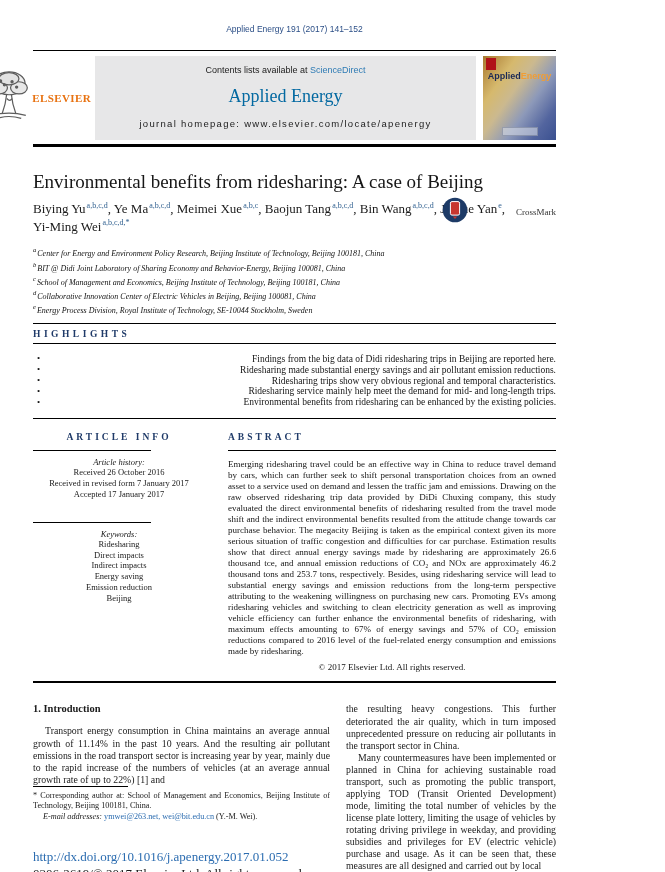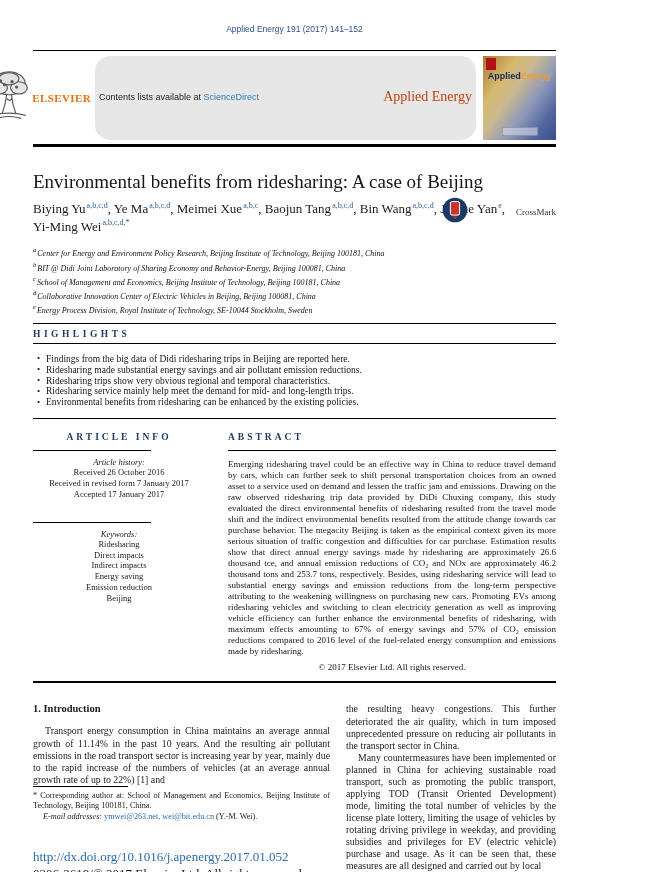--- a/index.html
+++ b/index.html
@@ -11,25 +11,25 @@
               font-size:8.5px; color:#2c4f87; }
   .rule { border-top:1px solid #000; }
   .rule.thick { border-top:3px solid #000; }
   .rule.med { border-top:2px solid #000; }
 
   .top-rule { margin-top:16px; }
 
   .header-band { display:flex; margin-top:5px; height:84px; }
   .elsevier { width:58px; display:flex; flex-direction:row; align-items:center; justify-content:flex-end; padding-bottom:1px; }
   .els-text { font-size:11px; font-weight:bold; color:#e87211; letter-spacing:0.4px; margin-top:1px; }
-  .masthead { flex:1; background:#e7e7e8; margin-left:4px; display:flex; flex-direction:row;
-              align-items:center; justify-content:space-between; padding:9px 4px 11px 4px;border-radius:15px; }
+  .masthead { flex:1; background:#e7e7e8; margin-left:4px; display:flex; flex-direction:column;
+              align-items:center; justify-content:space-between; padding:9px 4px 11px 4px; }
   .contents-line { font-family:"Liberation Sans", sans-serif; font-size:9px; color:#222; }
   .sciencedirect { color:#2e7bb4; }
-  .journal-title { font-size:14px; color:#c2410c; }
+  .journal-title { font-size:18px; color:#0369a1; }
   .homepage-line { font-family:"Liberation Sans", sans-serif; font-size:9.5px; letter-spacing:1.3px; color:#222; }
   .cover { width:73px; margin-left:7px; position:relative;
            background:linear-gradient(125deg,#a8782f 0%,#d6b96d 26%,#cbb98f 42%,#8d99b9 62%,#53659f 82%,#3a5090 100%); }
   .cover-redbox { position:absolute; left:3px; top:2px; width:10px; height:12px; background:#b01218; }
   .cover-title { position:absolute; top:15px; left:0; right:0; text-align:center;
                  font-family:"Liberation Sans", sans-serif; font-size:9px; font-weight:bold; }
   .cover-title .c1 { color:#1b2a55; }
   .cover-title .c2 { color:#f09d35; }
   .cover-strip { position:absolute; bottom:4px; left:50%; transform:translateX(-50%);
                  width:36px; height:9px; background:rgba(214,219,228,0.6); border:1px solid rgba(70,80,110,0.35); }
@@ -39,21 +39,21 @@
   .article-title { margin-top:24px; font-size:19px; font-weight:normal; color:#161616; }
   .crossmark { position:absolute; right:0; top:26px; display:flex; align-items:center;gap:44px; }
   .crossmark-label { font-size:9px; color:#333; margin-left:4px; }
   .authors { margin-top:8px; font-size:13px; line-height:1.3; padding-right:48px; }
   .authors sup { font-size:8px; color:#2f5f8f; margin-left:1px; }
   .affiliations { margin-top:10px; font-style:italic; font-size:8px; line-height:1.43; color:#111; }
   .affiliations sup { font-size:6.5px; margin-right:1px; }
 
   .pre-hl-rule { margin-top:7px; }
   .section-banner { margin:5px 0 4px 0; font-size:9.5px; font-weight:bold; color:#1f3a68; letter-spacing:3.5px; }
-  .highlights { list-style:none; padding:10px 0 10px 4px; }
+  .highlights { list-style:none; padding:10px 0 10px 4px;text-align:right; }
   .highlights li { position:relative; padding-left:9px; font-size:9.5px; line-height:1.14; color:#151515; }
   .highlights li::before { content:"•"; position:absolute; left:0; top:-0.5px; font-size:9px; }
 
   .info-abs { display:flex; padding-top:13px; }
   .info-col { width:172px; margin-right:23px; flex-shrink:0;text-align:center; }
   .abs-col { flex:1; }
   .sec-head { font-size:9.5px; font-weight:bold; color:#1f3a68; letter-spacing:3px; }
   .short-rule { width:118px; border-top:1px solid #000; margin-top:8px; }
   .abs-rule { border-top:1px solid #000; margin-top:8px; }
   .info-label { font-style:italic; font-size:8.5px; margin-top:6px; }
@@ -108,20 +108,21 @@
         </svg>
       </span>
       <div class="els-text">ELSEVIER</div>
     </div>
 
     <div class="masthead">
       <div class="contents-line">
         <span>Contents lists available at </span><span class="sciencedirect">ScienceDirect</span>
       </div>
       <div class="journal-title">Applied Energy</div>
+      <div class="homepage-line">journal homepage: www.elsevier.com/locate/apenergy</div>
     </div>
 
     <div class="cover">
       <div class="cover-redbox"></div>
       <div class="cover-title">
         <span class="c1">Applied</span><span class="c2">Energy</span>
       </div>
       <div class="cover-strip"></div>
     </div>
   </div>

